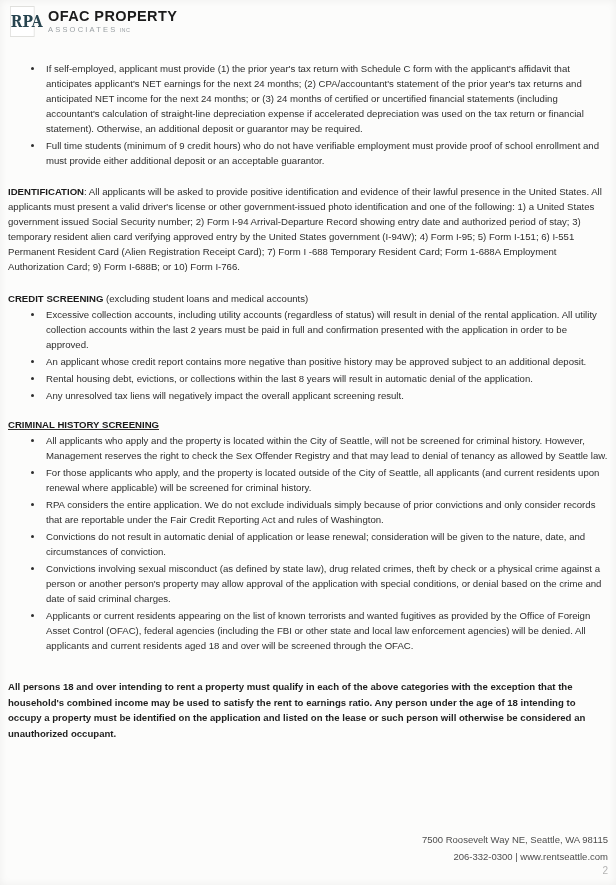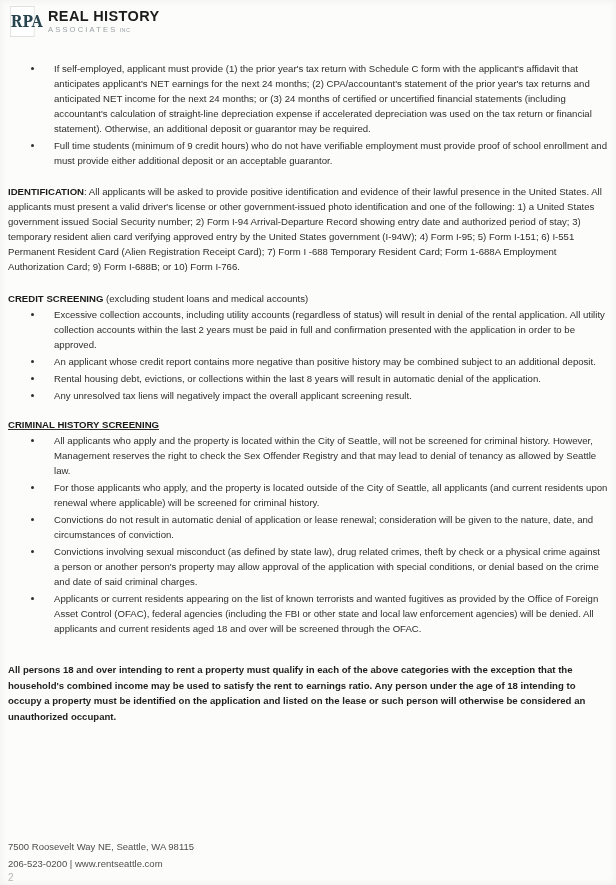--- a/index.html
+++ b/index.html
@@ -48,21 +48,21 @@
   .logo-sub {
     font-size:7.5px;
     letter-spacing:2.2px;
     color:#9aa0a4;
     line-height:10px;
     margin-top:1px;
   }
   .logo-sub .inc { font-size:5.5px; letter-spacing:0.5px; margin-left:2px; }
   
   ul.bullets { list-style:none; margin-left:22px; }
-  ul.bullets li { display:flex; margin-bottom:2px;gap:8px; }
+  ul.bullets li { display:flex; margin-bottom:2px; }
   .dot {
     flex:0 0 16px;
     position:relative;
   }
   .dot::after {
     content:"";
     position:absolute;
     left:1px; top:6px;
     width:3px; height:3px;
     border-radius:50%;
@@ -79,41 +79,41 @@
   .criminal-heading { margin-top:12px;text-decoration:underline; }
   .closing {
     margin-top:24px;
     font-weight:bold;
     color:#1f1f1f;
     line-height:15.5px;
   }
   
   .footer {
     margin-top:auto;
-    text-align:left;
+    text-align:right;
     color:#4d4d4d;
     font-size:9.5px;
     line-height:17px;
-    padding-bottom:1px;
+    padding-bottom:8px;
   }
   .page-number {
     color:#b4b4b4;
     font-size:10px;
     line-height:12px;
   }
 </style>
 </head>
 <body>
 
 <div class="page">
 
   <div class="logo-row">
     <div class="rpa-mark">RPA</div>
     <div class="logo-text">
-      <div class="logo-name">REAL HISTORY</div>
+      <div class="logo-name">OFAC PROPERTY</div>
       <div class="logo-sub">
         <span>ASSOCIATES</span><span class="inc">INC</span>
       </div>
     </div>
   </div>
 
   <ul class="bullets intro-list">
     <li>
         <span class="dot"></span>
         <span class="btext">If self-employed, applicant must provide (1) the prior year's tax return with Schedule C form with the applicant's affidavit that anticipates applicant's NET earnings for the next 24 months; (2) CPA/accountant's statement of the prior year's tax returns and anticipated NET income for the next 24 months; or (3) 24 months of certified or uncertified financial statements (including accountant's calculation of straight-line depreciation expense if accelerated depreciation was used on the tax return or financial statement). Otherwise, an additional deposit or guarantor may be required.</span>
@@ -131,21 +131,21 @@
   <div class="sec-heading">
     <span class="hbold">CREDIT SCREENING</span><span> (excluding student loans and medical accounts)</span>
   </div>
   <ul class="bullets sec-list">
     <li>
         <span class="dot"></span>
         <span class="btext">Excessive collection accounts, including utility accounts (regardless of status) will result in denial of the rental application. All utility collection accounts within the last 2 years must be paid in full and confirmation presented with the application in order to be approved.</span>
       </li>
     <li>
         <span class="dot"></span>
-        <span class="btext">An applicant whose credit report contains more negative than positive history may be combined subject to an additional deposit.</span>
+        <span class="btext">An applicant whose credit report contains more negative than positive history may be approved subject to an additional deposit.</span>
       </li>
     <li>
         <span class="dot"></span>
         <span class="btext">Rental housing debt, evictions, or collections within the last 8 years will result in automatic denial of the application.</span>
       </li>
     <li>
         <span class="dot"></span>
         <span class="btext">Any unresolved tax liens will negatively impact the overall applicant screening result.</span>
       </li>
   </ul>
@@ -157,35 +157,39 @@
     <li>
         <span class="dot"></span>
         <span class="btext">All applicants who apply and the property is located within the City of Seattle, will not be screened for criminal history. However, Management reserves the right to check the Sex Offender Registry and that may lead to denial of tenancy as allowed by Seattle law.</span>
       </li>
     <li>
         <span class="dot"></span>
         <span class="btext">For those applicants who apply, and the property is located outside of the City of Seattle, all applicants (and current residents upon renewal where applicable) will be screened for criminal history.</span>
       </li>
     <li>
         <span class="dot"></span>
+        <span class="btext">RPA considers the entire application. We do not exclude individuals simply because of prior convictions and only consider records that are reportable under the Fair Credit Reporting Act and rules of Washington.</span>
+      </li>
+    <li>
+        <span class="dot"></span>
         <span class="btext">Convictions do not result in automatic denial of application or lease renewal; consideration will be given to the nature, date, and circumstances of conviction.</span>
       </li>
     <li>
         <span class="dot"></span>
         <span class="btext">Convictions involving sexual misconduct (as defined by state law), drug related crimes, theft by check or a physical crime against a person or another person's property may allow approval of the application with special conditions, or denial based on the crime and date of said criminal charges.</span>
       </li>
     <li>
         <span class="dot"></span>
         <span class="btext">Applicants or current residents appearing on the list of known terrorists and wanted fugitives as provided by the Office of Foreign Asset Control (OFAC), federal agencies (including the FBI or other state and local law enforcement agencies) will be denied. All applicants and current residents aged 18 and over will be screened through the OFAC.</span>
       </li>
   </ul>
 
   <div class="closing">All persons 18 and over intending to rent a property must qualify in each of the above categories with the exception that the household's combined income may be used to satisfy the rent to earnings ratio. Any person under the age of 18 intending to occupy a property must be identified on the application and listed on the lease or such person will otherwise be considered an unauthorized occupant.</div>
 
   <div class="footer">
     <div>7500 Roosevelt Way NE, Seattle, WA 98115</div>
     <div>
-      <span>206-523-0200</span><span> | </span><span>www.rentseattle.com</span>
+      <span>206-332-0300</span><span> | </span><span>www.rentseattle.com</span>
     </div>
     <div class="page-number">2</div>
   </div>
 
 </div>
 
 </body></html>

